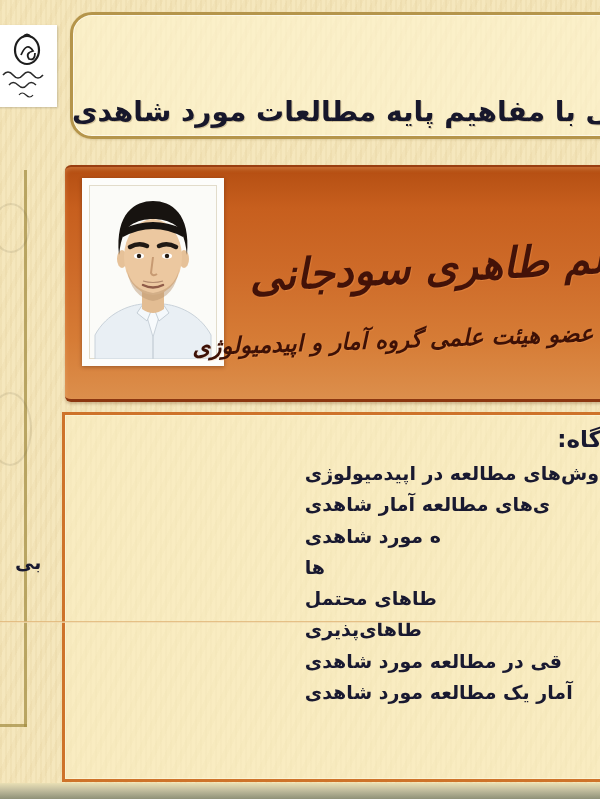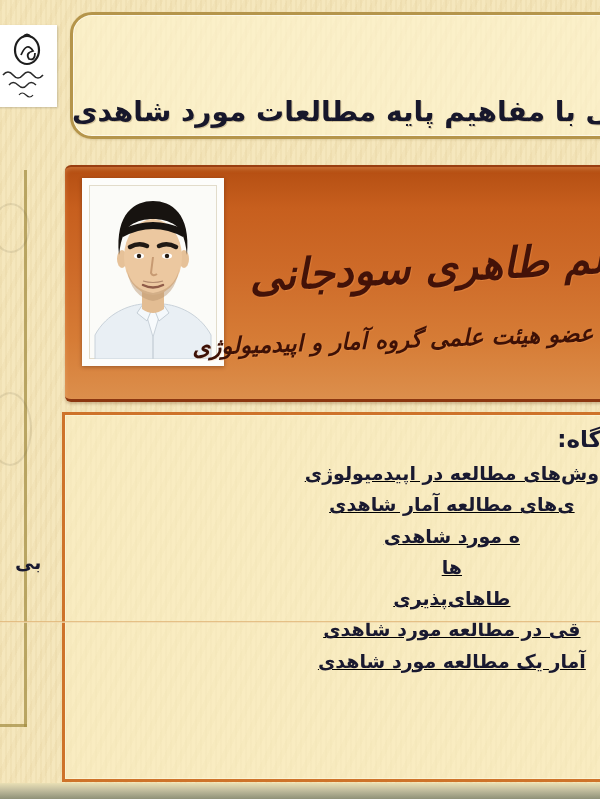--- a/index.html
+++ b/index.html
@@ -67,21 +67,21 @@
     z-index:1;box-sizing:border-box;
     box-shadow:inset 0 0 0 1px rgba(255,250,225,0.5);
   }
   .agenda-heading{
     position:absolute;top:11px;right:5px;z-index:3;
     direction:rtl;white-space:nowrap;
     font-size:23px;font-weight:bold;color:#191930;
   }
   .agenda-items{
     position:absolute;top:43px;right:8px;z-index:3;
-    direction:rtl;text-align:center;text-decoration:underline;
+    direction:rtl;text-align:left;
   }
   .agenda-items .agenda-line{
     height:31.3px;line-height:31.3px;
     font-size:19px;font-weight:bold;color:#191930;white-space:nowrap;
   }
   
   .scanline{
     position:absolute;left:0;top:621px;width:600px;height:2px;z-index:2;
     background:linear-gradient(180deg,#D9A35C,#F7ECC9);opacity:0.8;
   }
@@ -167,20 +167,21 @@
     <span class="presenter-affil">عضو هیئت علمی گروه آمار و اپیدمیولوژی</span>
   </div>
 
   <div class="agenda-box">
     <span class="agenda-heading">گاه:</span>
     <div class="agenda-items">
       <div class="agenda-line">وش‌های مطالعه در اپیدمیولوژی</div>
       <div class="agenda-line">ی‌های مطالعه آمار شاهدی</div>
       <div class="agenda-line">ه مورد شاهدی</div>
       <div class="agenda-line">ها</div>
+      <div class="agenda-line">طاهای محتمل</div>
       <div class="agenda-line">طاهای‌پذیری</div>
       <div class="agenda-line">قی در مطالعه مورد شاهدی</div>
       <div class="agenda-line">آمار یک مطالعه مورد شاهدی</div>
     </div>
   </div>
 
   <div class="scanline"></div>
 
   <div class="left-vline"></div>
   <div class="left-hline"></div>

